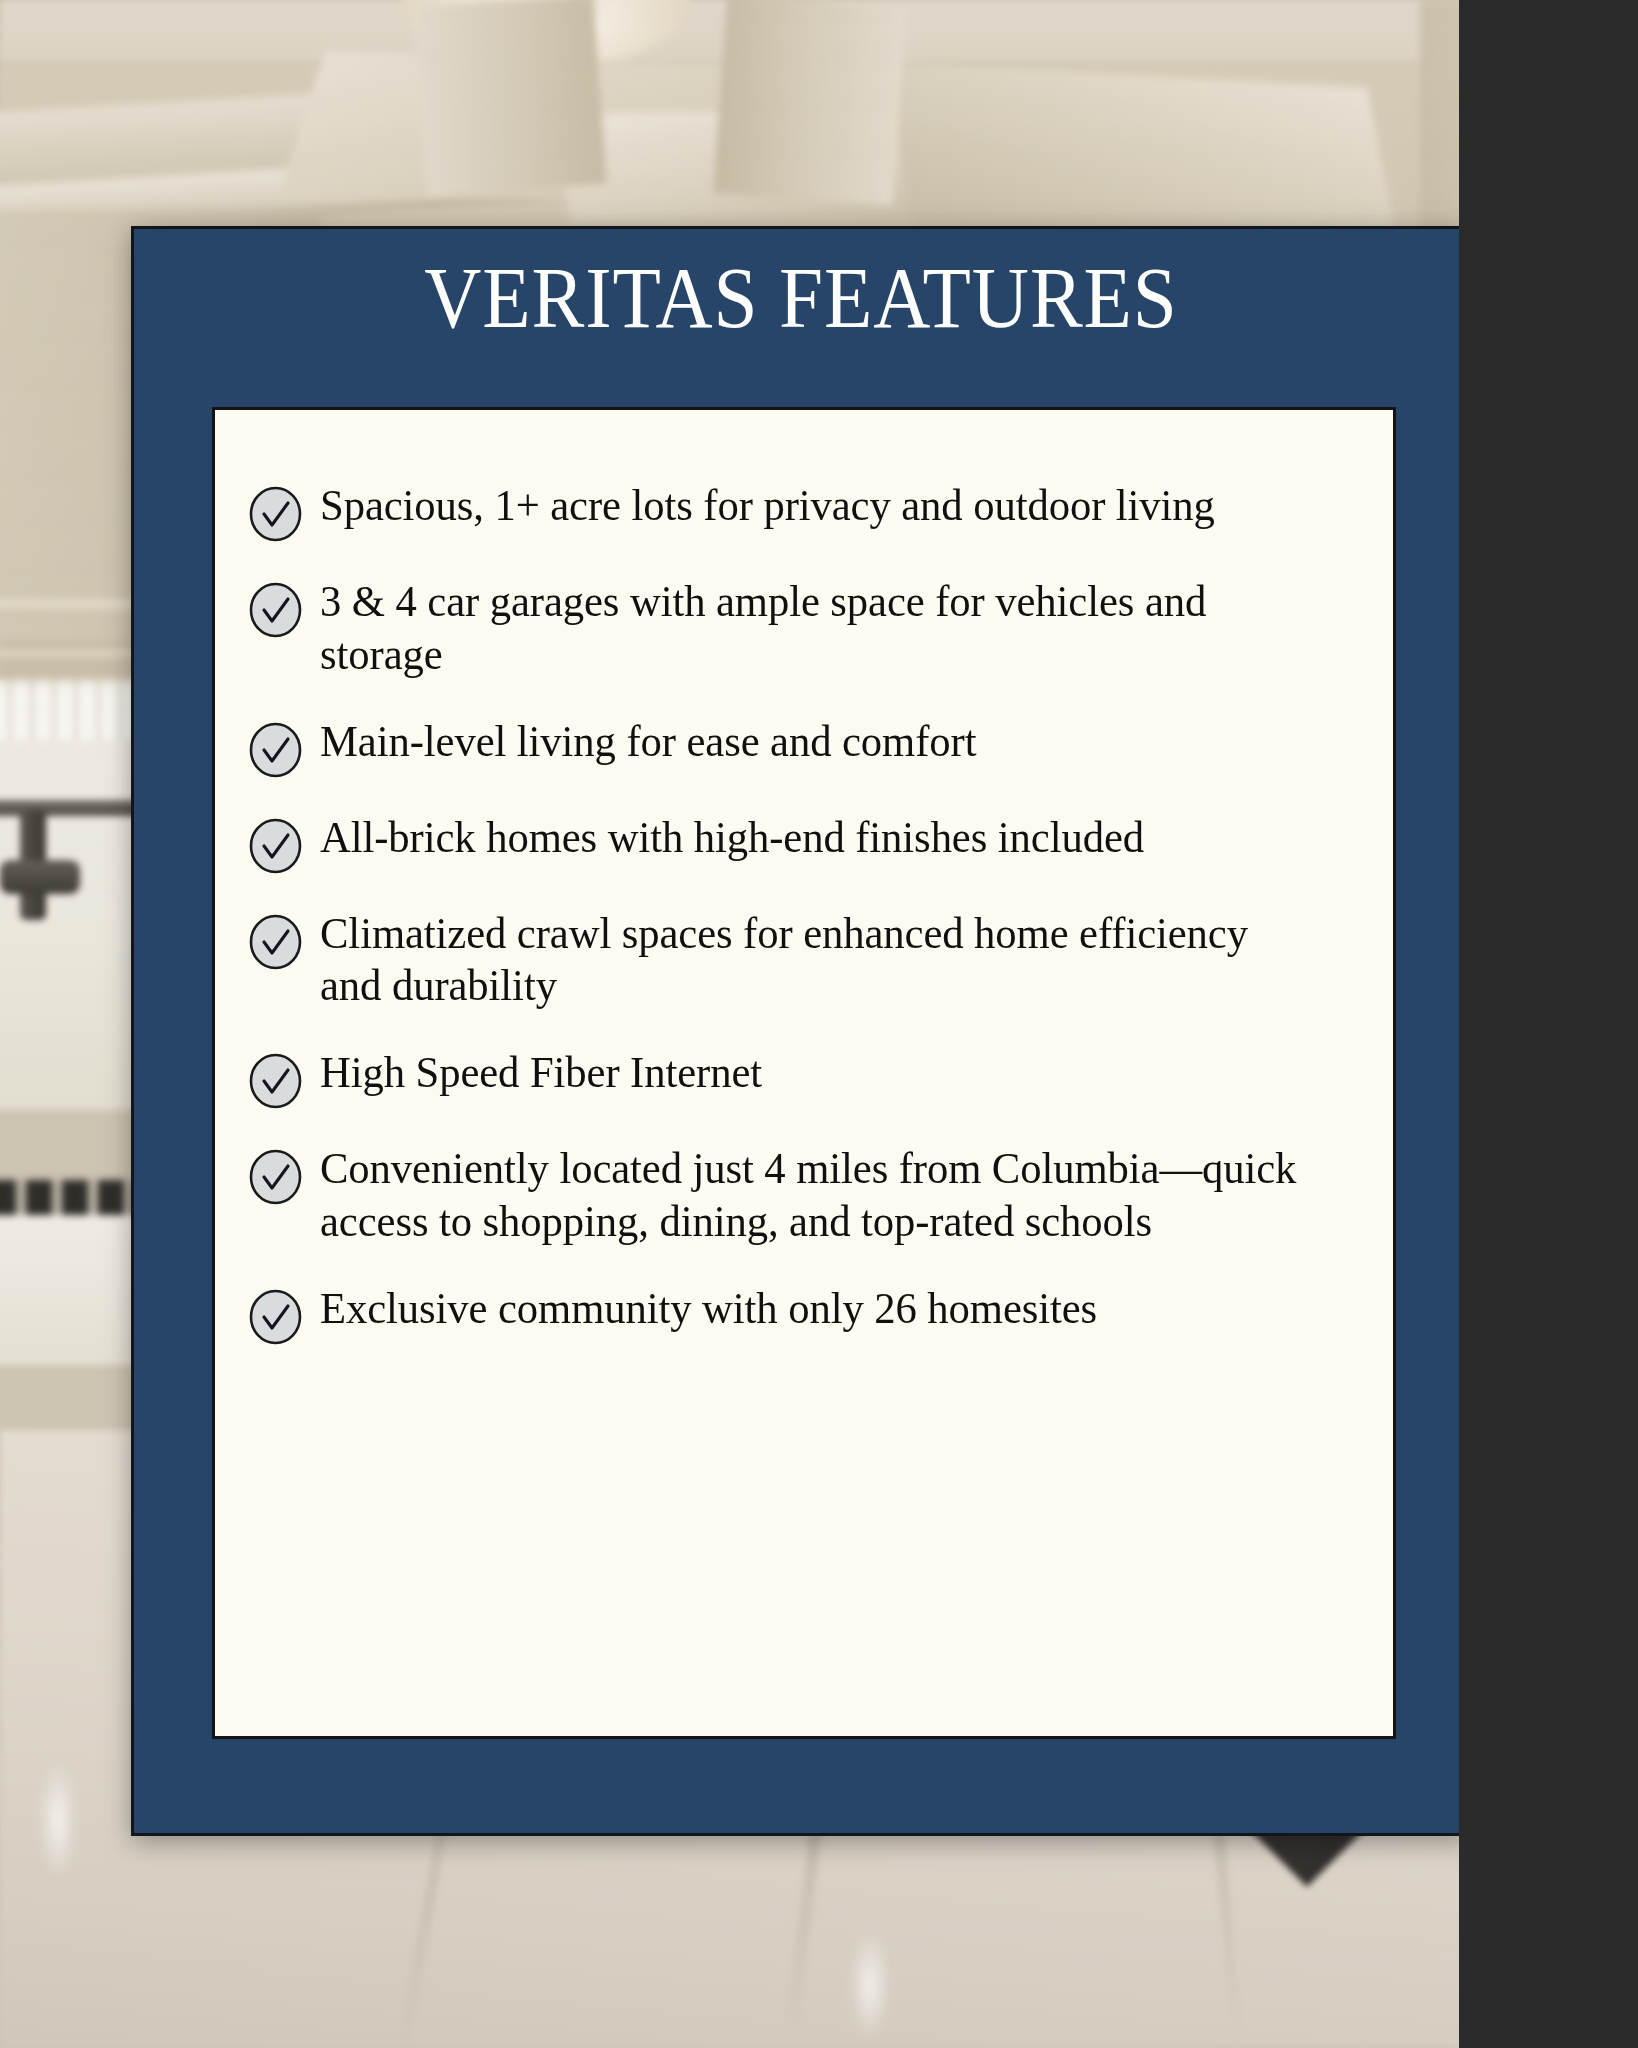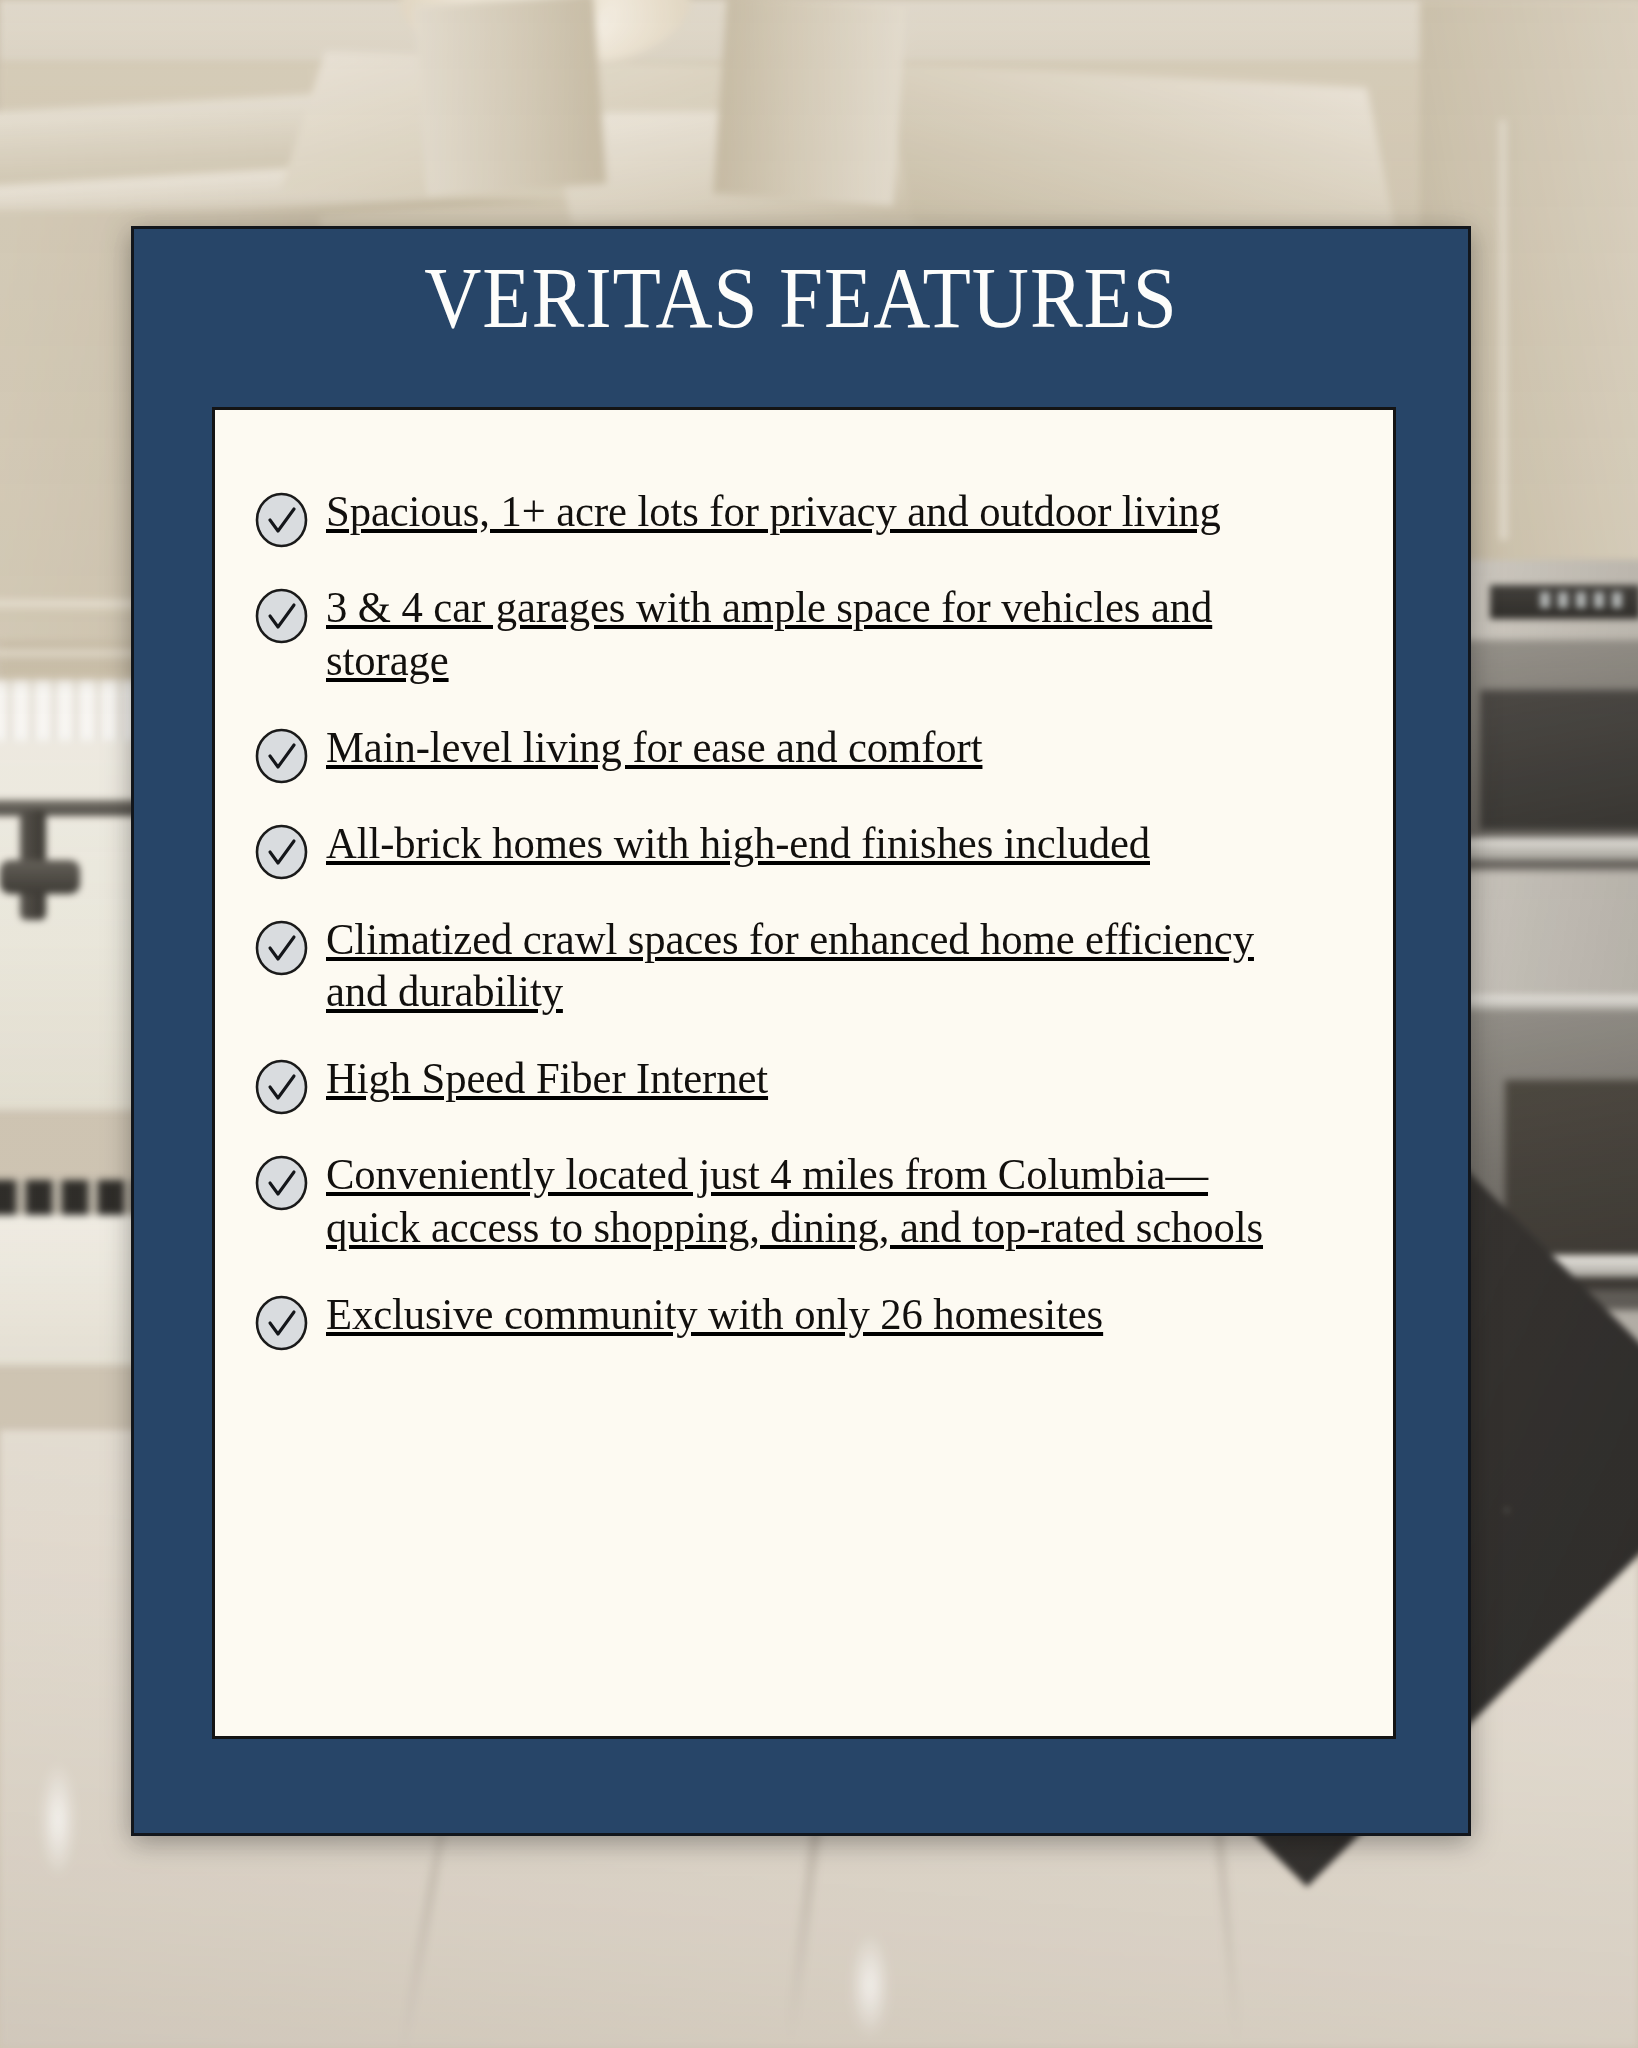--- a/index.html
+++ b/index.html
@@ -2,21 +2,21 @@
 <html><head>
 <meta charset="utf-8">
 <style>
   html, body {
     margin: 0;
     padding: 0;
     background: #2b2b2b;
   }
   #stage {
     position: relative;
-    width: 1638px;
+    width: 1459px;
     height: 2048px;
     overflow: hidden;
     font-family: "Liberation Serif", "DejaVu Serif", serif;
   }
 
   
   .bg {
     position: absolute;
     inset: 0;
     background: #cdc3b2;
@@ -308,23 +308,22 @@
     width: 1184px;
     height: 1332px;
     background: #fdfaf2;
     border: 3px solid #141414;
     box-sizing: border-box;
     padding: 60px 56px 40px 24px;
   }
 
   .features {
     list-style: none;
-    margin: 16px;
+    margin: 10px;
     padding: 0;
-    text-decoration: underline;
   }
   .feature {
     display: flex;
     align-items: flex-start;
     gap: 18px;
     margin-bottom: 34px;
   }
   .feature:last-child { margin-bottom: 0; text-align: right; }
 
   .check {

